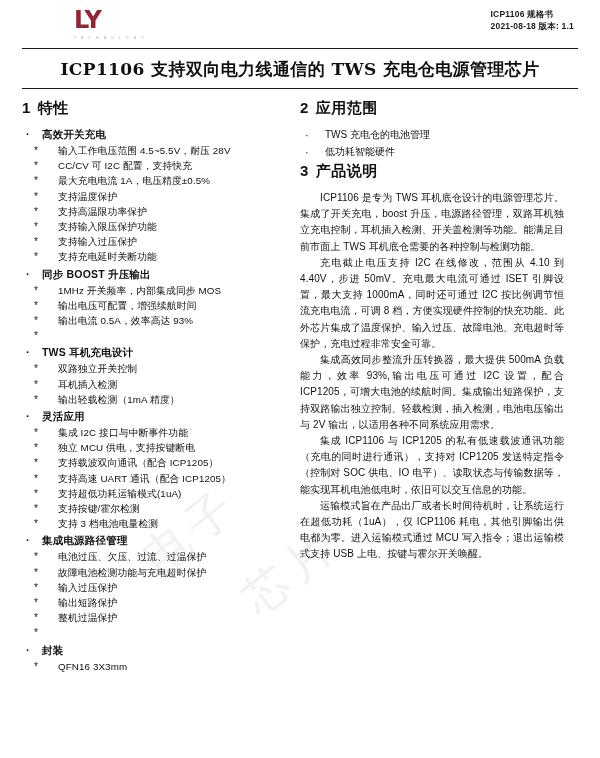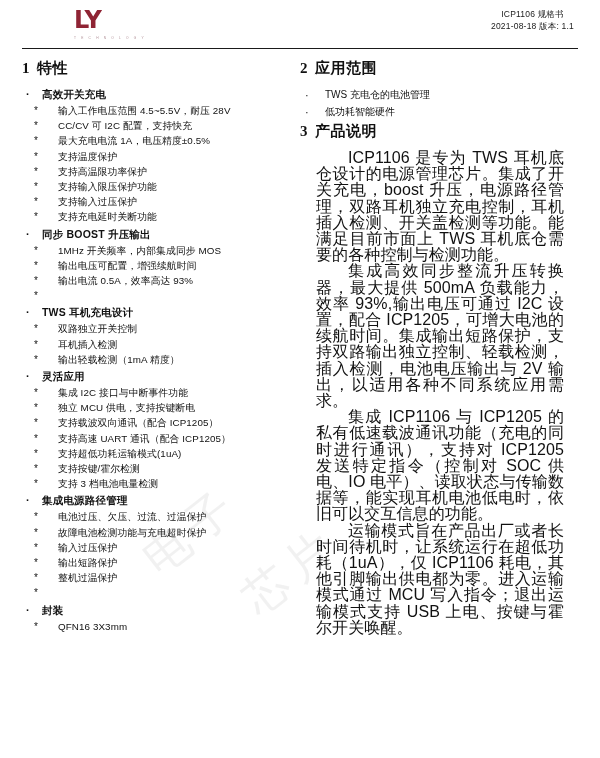--- a/index.html
+++ b/index.html
@@ -82,23 +82,23 @@
     font-size: 3.2px;
     letter-spacing: 2.2px;
     color: #b08f96;
     margin-top: 2px;
     white-space: nowrap;
   }
   .doc-meta {
     position: absolute;
     right: 4px;
     top: 8px;
-    text-align: center;
+    text-align: left;
     font-size: 8.5px;
-    font-weight: normal;
+    font-weight: bold;
     line-height: 12px;
     color: #1a1a1a;
     letter-spacing: 0.2px;
   }
   .rule {
     border: 0;
     border-top: 1.6px solid #1a1a1a;
     margin: 0;
     position: relative;
     top: 0px;
@@ -123,21 +123,21 @@
     display: flex;
     gap: 14px;
     padding-top: 8px;
     position: relative;
     z-index: 2;
   }
   .col-left  { width: 264px; flex: none; }
   .col-right { width: 264px; flex: none; }
 
   h2.section {
-    font-family: Liberation Serif, serif;
+    font-family: Liberation Sans, sans-serif;
     font-size: 15px;
     font-weight: bold;
     margin: 2px 0 9px 0;
     letter-spacing: 0.5px;
   }
   h2.section .num { margin-right: 7px; }
 
   
   .feat-group { margin-bottom: 1px; }
   .feat-head {
@@ -182,26 +182,26 @@
     line-height: 16px;
     margin-bottom: 1px;
   }
   .app-item .dot {
     width: 20px;
     flex: none;
     padding-left: 5px;
     font-size: 11px;
   }
   .para {
-    font-size: 16px;
+    font-size: 10px;
     line-height: 16.2px;
     text-align: justify;
     text-justify: inter-ideograph;
     text-indent: 2em;
-    margin: 0 0 0 16px;
+    margin: 0 0 0 0;
     letter-spacing: 0.1px;
   }
 </style>
 </head>
 <body>
 
 <div class="page">
 
   <div class="watermark">
     <span class="wm1">电子</span>
@@ -214,20 +214,21 @@
       <div class="logo-sub">T E C H N O L O G Y</div>
     </div>
     <div class="doc-meta">
       <div>ICP1106 规格书</div>
       <div>2021-08-18 版本: 1.1</div>
     </div>
   </div>
 
   <hr class="rule">
 
+  <div class="doc-title">ICP1106 支持双向电力线通信的 TWS 充电仓电源管理芯片</div>
 
   <div class="columns">
 
     <div class="col-left">
       <h2 class="section">
         <span class="num">1</span><span>特性</span>
       </h2>
       <div id="feature-groups">
           <div class="feat-group">
             <div class="feat-head">
@@ -395,20 +396,21 @@
             <span class="dot">·</span>
             <span>低功耗智能硬件</span>
           </div>
         </div>
 
       <h2 class="section">
         <span class="num">3</span><span>产品说明</span>
       </h2>
       <div id="description-paragraphs">
           <p class="para">ICP1106 是专为 TWS 耳机底仓设计的电源管理芯片。集成了开关充电，boost 升压，电源路径管理，双路耳机独立充电控制，耳机插入检测、开关盖检测等功能。能满足目前市面上 TWS 耳机底仓需要的各种控制与检测功能。</p>
+          <p class="para">充电截止电压支持 I2C 在线修改，范围从 4.10 到 4.40V，步进 50mV。充电最大电流可通过 ISET 引脚设置，最大支持 1000mA，同时还可通过 I2C 按比例调节恒流充电电流，可调 8 档，方便实现硬件控制的快充功能。此外芯片集成了温度保护、输入过压、故障电池、充电超时等保护，充电过程非常安全可靠。</p>
           <p class="para">集成高效同步整流升压转换器，最大提供 500mA 负载能力，效率 93%,输出电压可通过 I2C 设置，配合 ICP1205，可增大电池的续航时间。集成输出短路保护，支持双路输出独立控制、轻载检测，插入检测，电池电压输出与 2V 输出，以适用各种不同系统应用需求。</p>
           <p class="para">集成 ICP1106 与 ICP1205 的私有低速载波通讯功能（充电的同时进行通讯），支持对 ICP1205 发送特定指令（控制对 SOC 供电、IO 电平）、读取状态与传输数据等，能实现耳机电池低电时，依旧可以交互信息的功能。</p>
           <p class="para">运输模式旨在产品出厂或者长时间待机时，让系统运行在超低功耗（1uA），仅 ICP1106 耗电，其他引脚输出供电都为零。进入运输模式通过 MCU 写入指令；退出运输模式支持 USB 上电、按键与霍尔开关唤醒。</p>
         </div>
     </div>
 
   </div>
 </div>
 
 </body></html>

